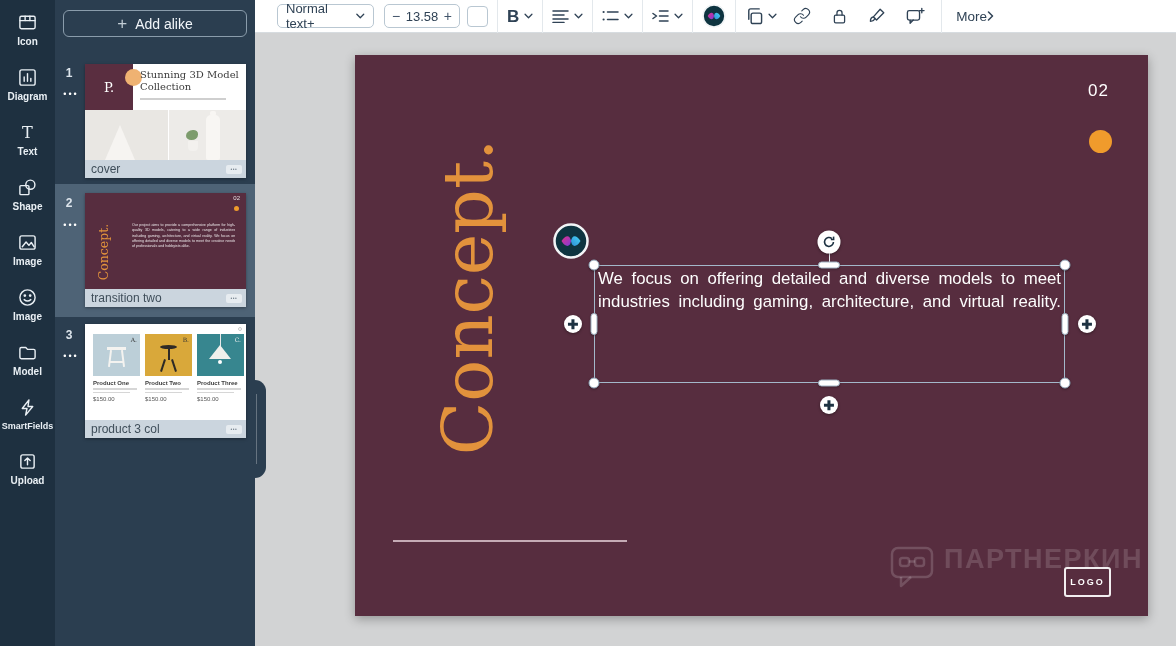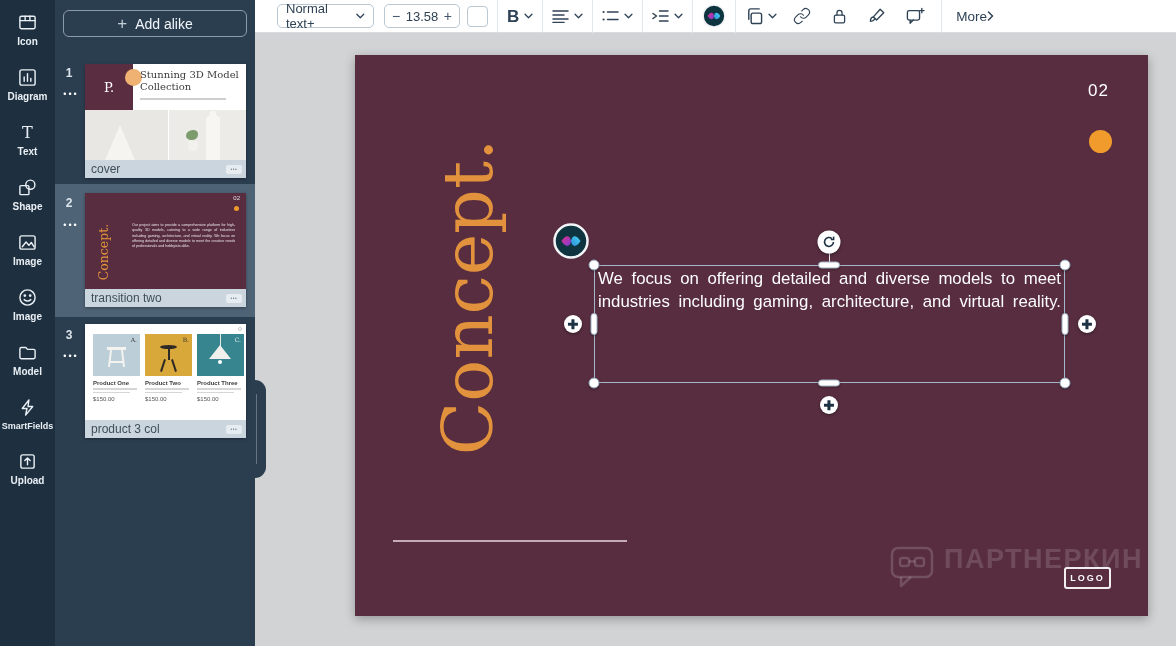--- a/index.html
+++ b/index.html
@@ -178,21 +178,21 @@
   .plus-btn { position:absolute; width:18px; height:18px; border-radius:50%;
     background:#fff; box-shadow:0 1px 3px rgba(0,0,0,.4);
     transform:translate(-50%,-50%); display:flex; align-items:center;
     justify-content:center; font-size:13px; font-weight:700; color:#1d3242;
     cursor:pointer; line-height:1; }
 
   
   .wm-icon { position:absolute; left:533px; top:487px; width:48px; height:48px; }
   .wm-text { position:absolute; left:589px; top:489px; font-size:27px; font-weight:700;
     letter-spacing:1.5px; color:rgba(255,255,255,.15); white-space:nowrap; }
-  .logo-badge { position:absolute; left:709px; top:512px; width:47px; height:22px;
+  .logo-badge { position:absolute; left:709px; top:512px; width:47px; height:30px;
     border:2px solid rgba(255,255,255,.92); border-radius:3px; color:#fff;
     font-size:9px; font-weight:700; letter-spacing:2px; display:flex;
     align-items:center; justify-content:center; }
 </style>
 </head>
 <body>
 
 <svg width="0" height="0" style="position:absolute">
   <defs>
     <linearGradient id="gPink" x1="0" y1="0" x2="1" y2="1">

